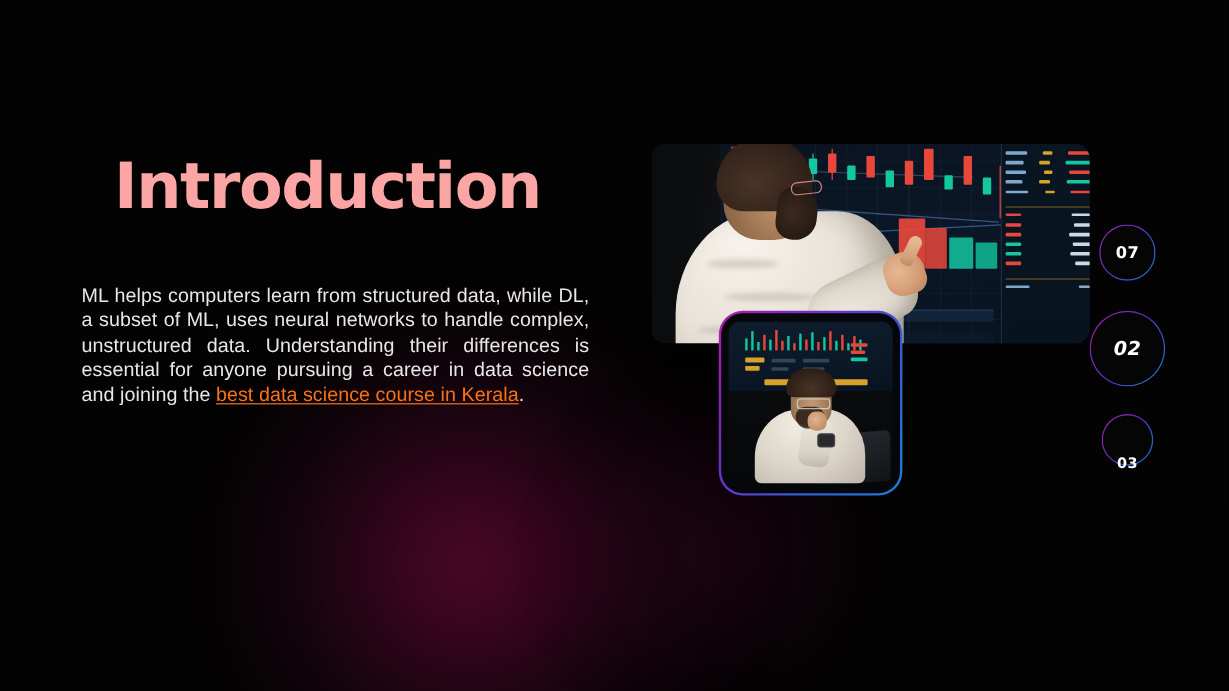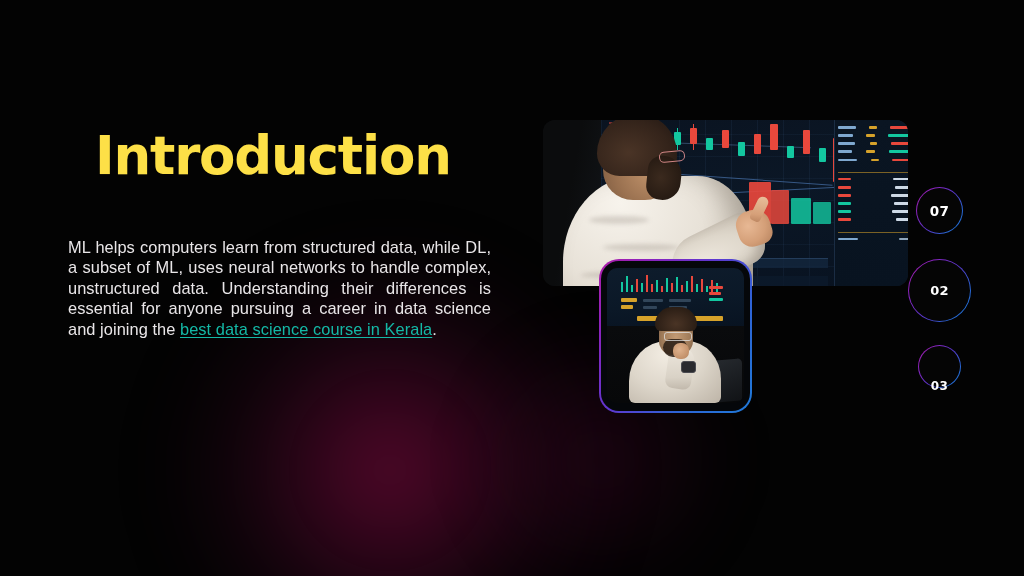--- a/index.html
+++ b/index.html
@@ -59,35 +59,35 @@
     left: 68px;
     top: 128px;
     width: 430px;
   }
   .slide-title {
     margin: 0 0 0 27px;
     font-size: 53px;
     line-height: 1.05;
     font-weight: bold;
     letter-spacing: -1.2px;
-    color: #fde047;
+    color: #fca5a5;
     font-family: "DejaVu Sans", sans-serif;
   }
   .body-copy {
     margin: 53px 0 0 0;
     width: 423px;
     font-size: 16.4px;
     line-height: 20.6px;
     color: #e9e6e8;
     text-align: justify;
     font-family: "Liberation Sans", sans-serif;
     letter-spacing: 0.05px;
   }
   .body-copy .link {
-    color: #14b8a6;
+    color: #f97316;
     text-decoration: underline;
     text-underline-offset: 2px;
   }
 
   
   .photo-main {
     position: absolute;
     left: 543px;
     top: 120px;
     width: 365px;
@@ -423,21 +423,21 @@
   }
   .step span {
     color: #ffffff;
     font-weight: bold;
     font-family: "DejaVu Sans", sans-serif;
     letter-spacing: 0.3px;
   }
   .step-1 { left: 8px;  top: 7px;  width: 47px; height: 47px; }
   .step-1 span { font-size: 13.5px; }
   .step-2 { left: 0px;  top: 79px; width: 63px; height: 63px; border-width: 1.8px; }
-  .step-2 span { font-size: 13px; }
+  .step-2 span { font-size: 16px; font-style: italic; }
   .step-3 { left: 10px; top: 165px; width: 43px; height: 43px; }
   .step-3 span { font-size: 12px; margin-top: 39px; }
 </style>
 </head>
 <body>
 
 <div id="slide">
 
   <div class="glow-magenta"></div>
   <div class="glow-soft-right"></div>

